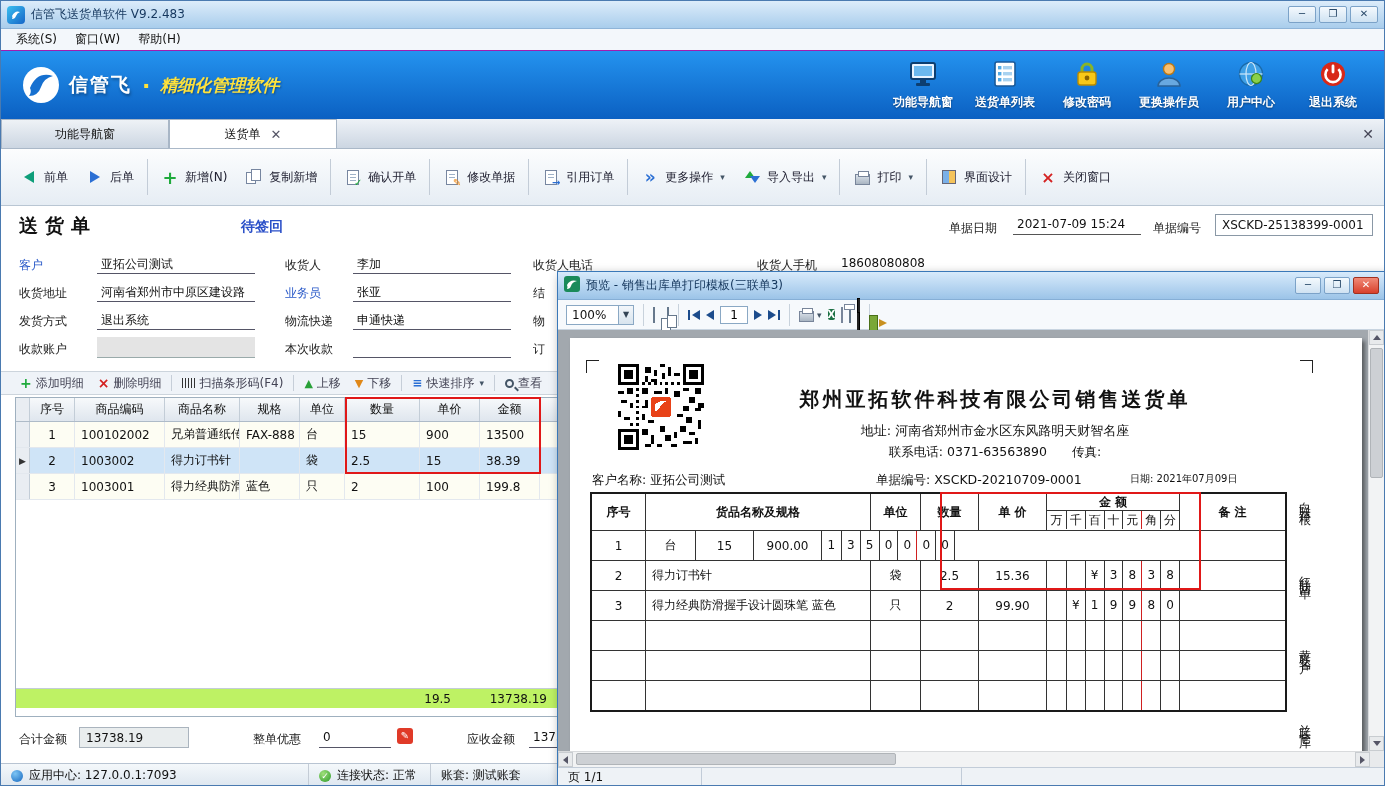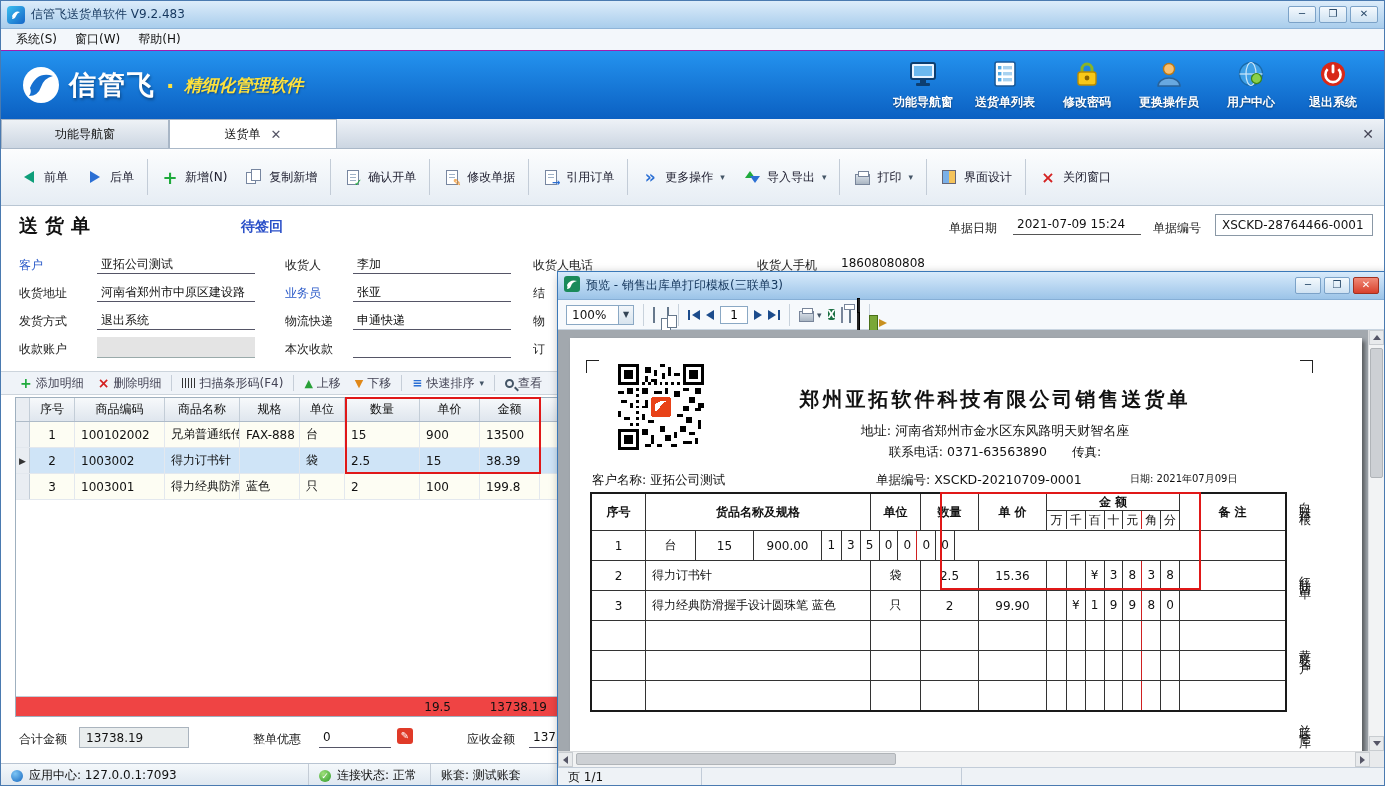--- a/index.html
+++ b/index.html
@@ -14,21 +14,21 @@
 .winbtn{width:28px;height:17px;border:1px solid #7ba2c8;background:linear-gradient(#f4f9fd,#cfe2f2);border-radius:2px;font-size:10px;line-height:14px;text-align:center;color:#2a4a6a;cursor:pointer}
 
 
 .menubar{position:absolute;left:0;top:28px;width:100%;height:22px;background:#f3f7fb;border-bottom:1px solid #a21caf;display:flex;align-items:center;padding:0 6px}
 .menu-item{padding:2px 9px;cursor:pointer}
 
 
 .banner{position:absolute;left:0;top:50px;width:100%;height:68px;background:linear-gradient(180deg,#2493ef,#0b60c2);display:flex;align-items:center}
 .logo-wrap{display:flex;align-items:center;gap:8px;padding-left:20px}
 .logo-mark{width:40px;height:40px}
-.logo-text{font-size:27px;font-weight:bold;color:#fff;text-shadow:1px 2px 3px rgba(0,0,0,.35);letter-spacing:2px}
+.logo-text{font-size:19px;font-weight:bold;color:#fff;text-shadow:1px 2px 3px rgba(0,0,0,.35);letter-spacing:2px}
 .logo-sep{font-size:22px;font-weight:bold;color:#ffe23c;margin:0 2px}
 .logo-slogan{font-size:17px;font-weight:bold;font-style:italic;color:#ffe23c;text-shadow:1px 1px 2px rgba(0,0,0,.35)}
 .banner-actions{margin-left:auto;display:flex;align-items:center;padding-right:10px}
 .baction{width:82px;display:flex;flex-direction:column;align-items:center;gap:3px;color:#fff;cursor:pointer}
 .baction .lbl{font-size:12px;font-weight:bold;text-shadow:0 1px 2px rgba(0,0,0,.45);white-space:nowrap}
 
 
 .tabstrip{position:absolute;left:0;top:118px;width:100%;height:30px;background:linear-gradient(#eef2f7,#ccd6e2);border-bottom:1px solid #aab8c8;display:flex;align-items:flex-end}
 .tab{height:29px;min-width:168px;display:flex;align-items:center;justify-content:center;gap:10px;border:1px solid #a8b6c6;border-bottom:none;background:linear-gradient(#eef2f6,#ccd6e2);padding:0 14px;cursor:pointer}
 .tab.active{background:#fff}
@@ -102,21 +102,21 @@
 .g-headrow{display:flex;height:24px;background:linear-gradient(#f7f9fb,#dfe6ee);border-bottom:1px solid #aebbc8}
 .g-headrow .gc{border-right:1px solid #c3cdd7;display:flex;align-items:center;justify-content:center}
 .g-row{display:flex;height:26px;border-bottom:1px solid #e3e8ee;background:#fdfdf3}
 .g-row.sel{background:#cfe4f7}
 .g-row .gc{border-right:1px solid #e3e8ee;display:flex;align-items:center;padding:0 6px;white-space:nowrap;overflow:hidden}
 .gc.c-ind{width:14px;background:#e9edf2;border-right:1px solid #c3cdd7;padding:0;justify-content:center;font-size:9px;color:#333}
 .gc.c-seq{width:45px;justify-content:center}
 .gc.c-code{width:90px}.gc.c-name{width:75px}.gc.c-spec{width:60px}
 .gc.c-unit{width:45px}.gc.c-qty{width:75px}.gc.c-price{width:60px}.gc.c-amt{width:60px}
 .gc.c-fill{flex:1;border-right:none}
-.g-total{position:absolute;left:0;bottom:0;width:100%;height:20px;border-top:1px solid #c3cdd7;background:#ef4444}
+.g-total{position:absolute;left:0;bottom:8px;width:100%;height:20px;border-top:1px solid #c3cdd7;background:#bef264}
 .gt-qty{position:absolute;left:350px;width:85px;top:3px;text-align:right}
 .gt-amt{position:absolute;left:455px;width:76px;top:3px;text-align:right}
 .redbox-main{position:absolute;left:344px;top:396px;width:196px;height:77px;border:2px solid #e01818;z-index:6;pointer-events:none}
 
 
 .footerform{position:absolute;left:0;top:716px;width:100%;height:46px;background:#fff}
 .ff-l{position:absolute;top:14px}
 .ff-total-v{position:absolute;left:78px;top:10px;width:110px;height:21px;background:#e9edee;border:1px solid #aab4be;padding:3px 6px 0}
 .ff-disc-v{position:absolute;left:318px;top:10px;width:72px;height:21px;border-bottom:1px solid #556;padding:3px 4px 0}
 .ff-edit{position:absolute;left:396px;top:11px;width:16px;height:16px;background:#e03a28;border-radius:3px;color:#fff;font-size:10px;line-height:16px;text-align:center;cursor:pointer}
@@ -409,21 +409,21 @@
         <span>关闭窗口</span>
       </div>
   </div>
 
   <div class="docheader">
     <span class="dtitle">送货单</span>
     <span class="dstatus">待签回</span>
     <span class="ddate-l flabel">单据日期</span>
     <span class="ddate-v">2021-07-09 15:24</span>
     <span class="dno-l flabel">单据编号</span>
-    <span class="dno-v">XSCKD-28764466-0001</span>
+    <span class="dno-v">XSCKD-25138399-0001</span>
   </div>
 
   <div class="formarea">
     <div class="frow fr0">
       <span class="fl p1l flabel accent">客户</span>
       <span class="fv p1v">亚拓公司测试</span>
       <span class="fl p2l flabel">收货人</span>
       <span class="fv p2v">李加</span>
       <span class="fl p3l flabel">收货人电话</span>
       <span class="fv p3v"></span>

